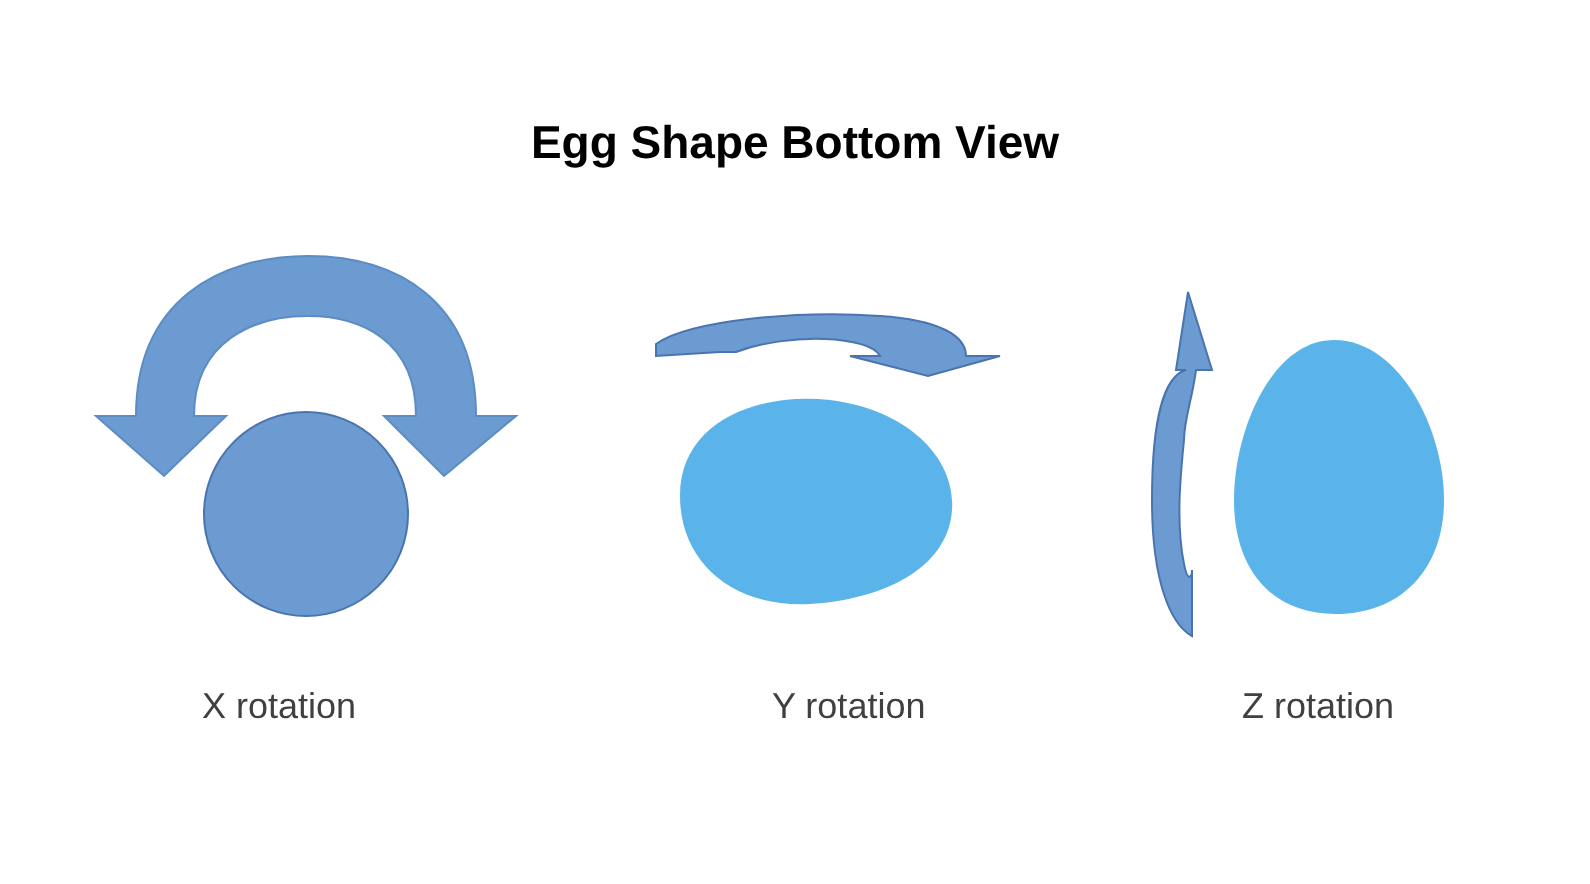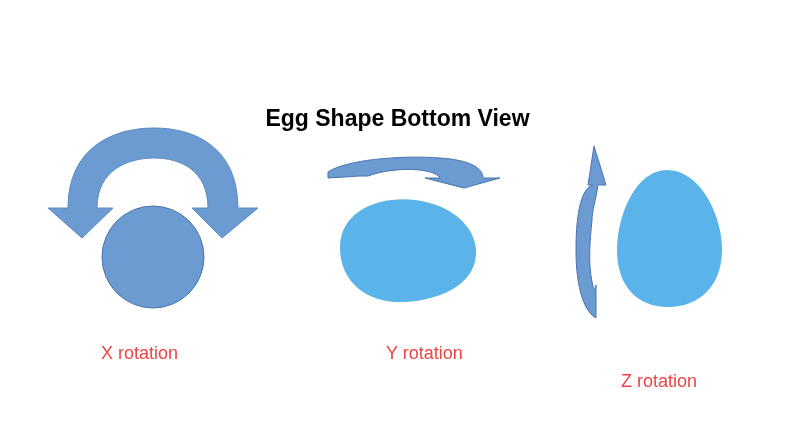--- a/index.html
+++ b/index.html
@@ -1,18 +1,18 @@
 <!DOCTYPE html>
 <html><head>
 <meta charset="utf-8">
 <style>
   html, body { margin: 0; padding: 0; background: #ffffff; }
   body { width: 795px; height: 442px; position: relative; overflow: hidden; font-family: "Liberation Sans", sans-serif; }
-  .title { position: absolute; left: 0; width: 795px; top: 58px; text-align: center; font-size: 23px; font-weight: bold; color: #000; font-family: "Liberation Sans", sans-serif; margin-top: 47px; }
-  .label { position: absolute; top: 343px; font-size: 18px; color: #ef4444; font-family: "Liberation Sans", sans-serif; }
+  .title { position: absolute; left: 0; width: 795px; top: 58px; text-align: center; font-size: 23px; font-weight: bold; color: #000; font-family: "Liberation Sans", sans-serif; }
+  .label { position: absolute; top: 343px; font-size: 18px; color: #404040; font-family: "Liberation Sans", sans-serif; }
   svg.canvas { position: absolute; left: 0; top: 0; }
 </style>
 </head>
 <body>
 
 <div class="title">Egg Shape Bottom View</div>
 
 <svg class="canvas" width="795" height="442" viewBox="0 0 795 442">
 
   <g>
@@ -56,13 +56,13 @@
   </g>
   <path d="M 667 170
            C 700 170, 722 215, 722 250
            C 722 285, 700 307, 668 307
            C 636 307, 617 285, 617 250
            C 617 215, 636 170, 667 170 Z" fill="#5ab4ea"></path>
 </svg>
 
 <div class="label" style="left:101px;">X rotation</div>
 <div class="label" style="left:386px;">Y rotation</div>
-<div class="label" style="left:621px;margin-top:28px;">Z rotation</div>
+<div class="label" style="left:621px;">Z rotation</div>
 
 </body></html>

